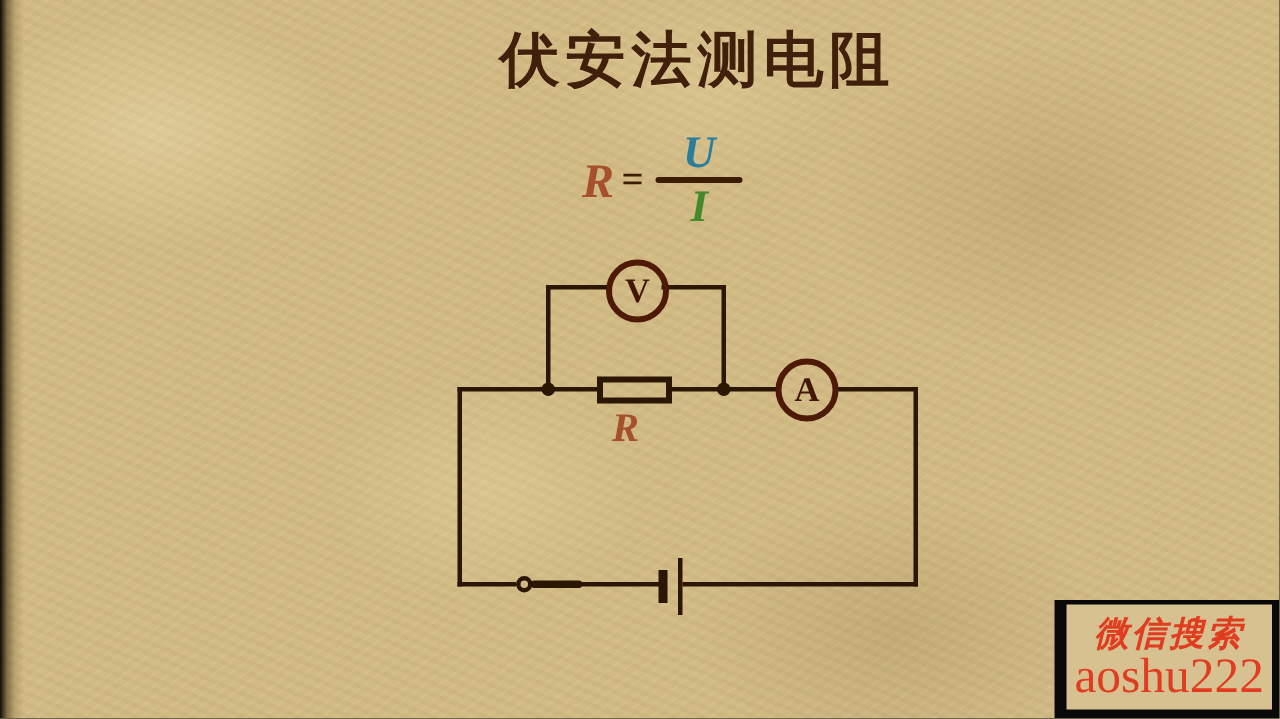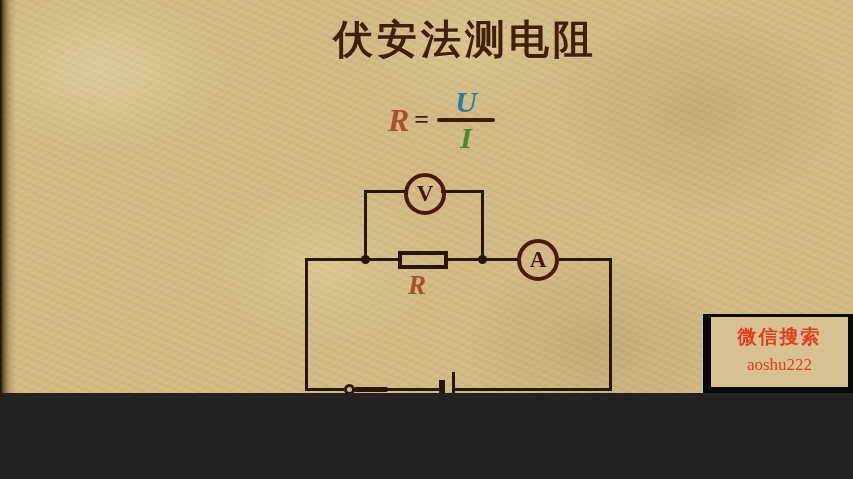--- a/index.html
+++ b/index.html
@@ -1,17 +1,17 @@
 <!DOCTYPE html>
 <html><head>
 <meta charset="utf-8">
 <style>
   html,body{margin:0;padding:0;background:#222;}
   .stage{
-    position:relative;width:853px;height:393px;overflow:hidden;
+    position:relative;width:853px;height:479px;overflow:hidden;
     font-family:"Liberation Serif", serif;
     background-color:#d1ba84;
     background-image:
       radial-gradient(ellipse 200px 130px at 12% 18%, rgba(255,244,200,0.28), transparent 62%),
       radial-gradient(ellipse 240px 170px at 82% 28%, rgba(118,92,48,0.14), transparent 62%),
       radial-gradient(ellipse 180px 130px at 38% 68%, rgba(255,240,190,0.20), transparent 60%),
       radial-gradient(ellipse 220px 150px at 70% 88%, rgba(110,85,45,0.14), transparent 62%),
       radial-gradient(ellipse 160px 110px at 55% 12%, rgba(255,240,195,0.16), transparent 60%),
       repeating-linear-gradient(23deg, rgba(110,85,45,0.05) 0 3px, rgba(0,0,0,0) 3px 7px),
       repeating-linear-gradient(-37deg, rgba(255,240,195,0.07) 0 2px, rgba(0,0,0,0) 2px 6px);
@@ -51,22 +51,22 @@
   .switch-circle{position:absolute;left:344px;top:384px;width:5px;height:5px;border:3px solid #2b1604;border-radius:50%;}
   .switch-lever{position:absolute;left:354px;top:387px;width:34px;height:5px;background:#2b1604;border-radius:2px;}
   .bat-thick{position:absolute;left:439px;top:380px;width:6px;height:22px;background:#2b1604;}
   .bat-thin{position:absolute;left:452px;top:372px;width:3px;height:38px;background:#2b1604;}
   
   .watermark{
     position:absolute;right:0;bottom:0;width:150px;height:79px;box-sizing:border-box;
     background:#d8c190;border-style:solid;border-color:#090909;border-width:3px 5px 6px 8px;
     display:flex;flex-direction:column;align-items:center;justify-content:center;
   }
-  .wm1{font-size:19px;font-weight:bold;color:#e03c20;letter-spacing:2px;line-height:26px;}
-  .wm2{font-size:17px;color:#e03c20;line-height:30px;font-family:"Liberation Serif", serif;}
+  .wm1{font-size:23px;font-weight:bold;color:#e03c20;letter-spacing:2px;line-height:26px;font-style:italic;}
+  .wm2{font-size:33px;color:#e03c20;line-height:30px;font-family:"Liberation Serif", serif;}
 </style>
 </head>
 <body>
 
 <div class="stage">
   <div class="left-edge"></div>
 
   <div class="title">伏安法测电阻</div>
 
   <div class="formula">

